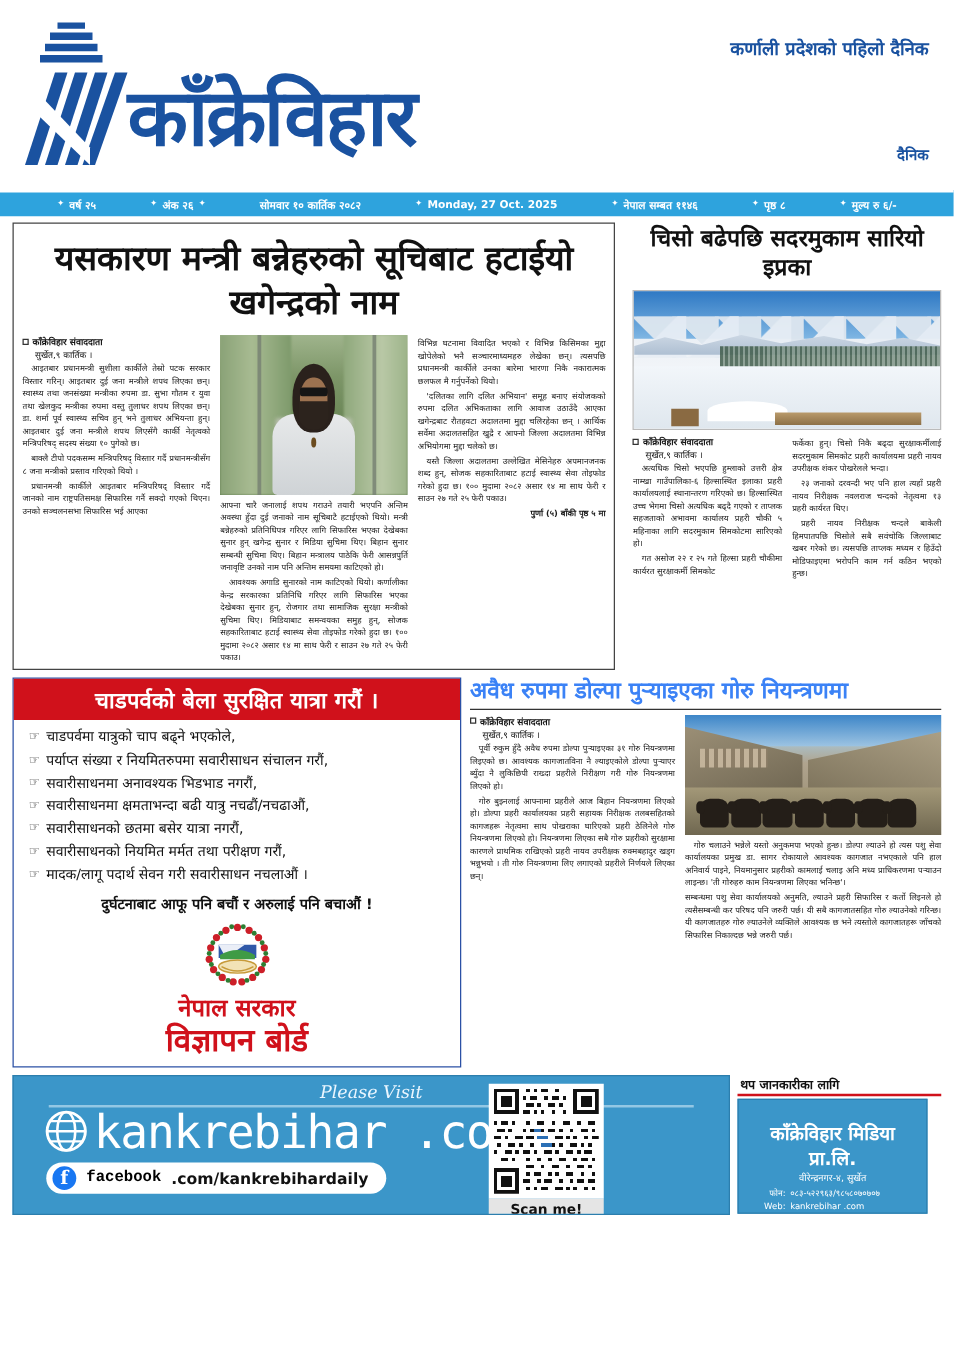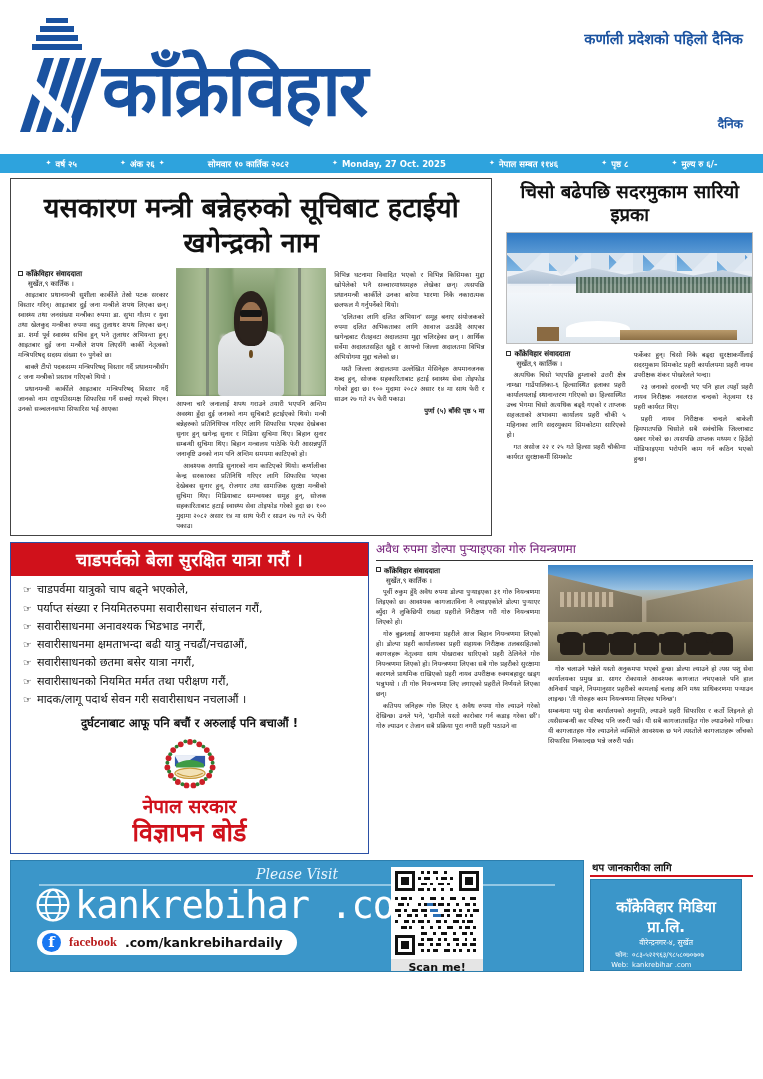--- a/index.html
+++ b/index.html
@@ -14,21 +14,21 @@
   
   .masthead { position: relative; height: 152px; background: #fff; padding: 6px 14px 0 14px; }
   .logo-row { display: flex; align-items: flex-end; height: 128px; }
 
   .logo-mark { width: 92px; height: 120px; position: relative; flex: 0 0 92px; }
   .logo-mark svg { display: block; }
 
   .wordmark-wrap { position: relative; flex: 1 1 auto; height: 128px; }
   .wordmark {
     font-family: "DejaVu Sans", sans-serif;
-    font-size: 72px;
+    font-size: 63px;
     font-weight: 700;
     color: #1a52a0;
     line-height: 1;
     letter-spacing: -2px;
     position: absolute;
     left: -4px; bottom: 8px;
     white-space: nowrap;
   }
   .tagline {
     position: absolute; right: 6px; top: 22px;
@@ -220,21 +220,21 @@
     font-size: 37px; font-weight: 400; letter-spacing: -1px; line-height: 1;
   }
   .fb-pill {
     position: absolute; left: 26px; bottom: 16px;
     background: #fff; border-radius: 20px; height: 25px;
     display: flex; align-items: center; gap: 8px; padding: 0 14px 0 5px;
   }
   .fb-ico { width: 19px; height: 19px; border-radius: 50%; background: #1877f2;
     color: #fff; font-family: "DejaVu Serif", serif; font-weight: 700; font-size: 15px;
     display:flex; align-items:center; justify-content:center; line-height:1; }
-  .fb-txt { font-family: Liberation Serif, serif; font-weight: 700; font-size: 12.5px; color: #b91c1c; text-align: right; }
+  .fb-txt { font-family: Liberation Mono, monospace; font-weight: 700; font-size: 12.5px; color: #000000; text-align: right; }
   .fb-txt2 { font-family: "DejaVu Sans", sans-serif; font-weight: 700; font-size: 12.5px; color: #111; }
 
   .qr-block { position: absolute; right: 92px; top: 6px; width: 100px; }
   .qr-card { background:#fff; padding:4px; width: 92px; }
   .qr-img { width: 84px; height: 84px; display:block; }
   .qr-label {
     background:#e5e5e5; text-align:center; font-family:"DejaVu Sans", sans-serif;
     font-weight:700; font-size:11px; color:#111; padding:2px 0 3px 0;
     border-radius: 0 0 6px 6px; width:92px;
   }
@@ -481,35 +481,34 @@
             <ellipse cx="50" cy="64" rx="26" ry="9" fill="#f2e2b6" stroke="#c79a3a" stroke-width="2"></ellipse>
             <path d="M28 64 q22 12 44 0" fill="none" stroke="#c79a3a" stroke-width="2"></path>
           </svg>
           <div class="gov-1">नेपाल सरकार</div>
           <div class="gov-2">विज्ञापन बोर्ड</div>
         </div>
       </div>
 
       <div class="ad-right">
         <div style="border-bottom:1.5px solid #333;padding-bottom:3px;">
-          <div style="font-family:'DejaVu Sans',sans-serif;font-weight:400;font-size:12px;color:#701a75;line-height:1.2;">अवैध रुपमा डोल्पा पुऱ्याइएका गोरु नियन्त्रणमा</div>
+          <div style="font-family:'DejaVu Sans',sans-serif;font-weight:700;font-size:18px;color:#3b82f6;line-height:1.2;">अवैध रुपमा डोल्पा पुऱ्याइएका गोरु नियन्त्रणमा</div>
         </div>
 
         <div class="story-cols" style="margin-top:4px;">
           <div class="story-col">
             <div class="byline-box">
               <div class="byline-1">
                 <span class="byline-sq"></span>
                 <span>काँक्रेविहार संवाददाता</span>
               </div>
               <div class="byline-2">सुर्खेत,९ कार्तिक ।</div>
             </div>
             <div class="ptext">पूर्वी रुकुम हुँदै अवैध रुपमा डोल्पा पुऱ्याइएका ३१ गोरु नियन्त्रणमा लिइएको छ। आवश्यक कागजातविना नै ल्याइएकोले डोल्पा पुऱ्याएर ब्युँदा नै लुकिछिपी राख्दा प्रहरीले निरीक्षण गरी गोरु नियन्त्रणमा लिएको हो।</div>
             <div class="ptext">गोरु बुझ्नलाई आफ्नामा प्रहरीले आज बिहान नियन्त्रणमा लिएको हो। डोल्पा प्रहरी कार्यालयका प्रहरी सहायक निरीक्षक तलबसहितको कागजहरू नेतृत्वमा साथ पोखराका घारिएको प्रहरी ठेलिनेले गोरु नियन्त्रणमा लिएको हो। नियन्त्रणमा लिएका सबै गोरु प्रहरीको सुरक्षामा कारणले प्राथमिक राखिएको प्रहरी नायव उपरीक्षक रुक्मबहादुर खड्ग भन्नुभयो । ती गोरु नियन्त्रणमा लिए लगाएको प्रहरीले निर्णयले लिएका छन्।</div>
-            <div class="ptext">कतिपय जनिहरू गोरु लिएर ६ अवैध रुपमा गोरु ल्याउने गरेको देखिन्छ। उनले भने, 'दामीले यस्तो कारोबार गर्न कडाइ गरेका छौं'। गोरु ल्याउन र तेजान सबै प्रक्रिया पूरा नगरी प्रहरी पठाउने वा</div>
           </div>
           <div class="story-col" style="flex:1.25 1 0;">
             <div class="photo photo-yak ph-yak">
               <div class="sky2"></div>
                 <div class="hill-l"></div>
                 <div class="hill-r"></div>
               <div class="ground2"></div>
                 <div class="village"></div>
               <div class="herd">
                 <div class="ox" style="left:2%"></div>

